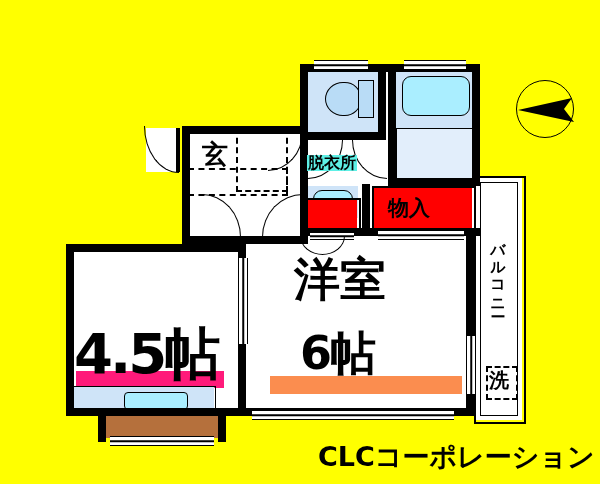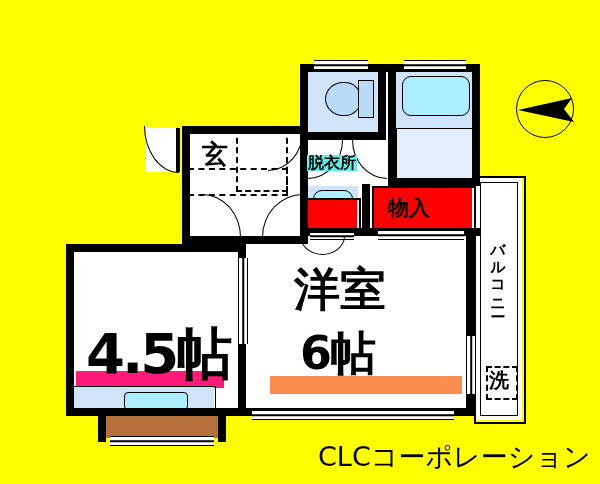--- a/index.html
+++ b/index.html
@@ -47,21 +47,21 @@
   .lbl-sen  { font-size: 20px; }
   .lbl-balc {
     font-size: 15px;
     writing-mode: vertical-rl;
     text-orientation: upright;
     letter-spacing: 2px;
     font-weight: bold;
   }
   .lbl-logo {
     font-size: 27px;
-    font-weight: normal;
+    font-weight: bold;
     letter-spacing: 0px;
   }
 
   
   .dashed {
     position: absolute;
     border: 2px dashed #000000;
     background: transparent;
   }
 
@@ -235,23 +235,23 @@
   <div class="arc arc-br" style="left:322px;top:236px;width:22px;height:18px;"></div>
 
   <div class="dashed" style="left:236px;top:128px;width:48px;height:60px;"></div>
   <div class="dashed" style="left:188px;top:168px;width:96px;height:24px;"></div>
   <div class="dashed" style="left:486px;top:366px;width:28px;height:30px;"></div>
 
   <div class="lbl lbl-gen" style="left:202px;top:141px;">玄</div>
   <div class="lbl lbl-datsu" style="left:307px;top:155px;">脱衣所</div>
   <div class="lbl lbl-mono" style="left:388px;top:198px;">物入</div>
 
-  <div class="lbl lbl-dkn" style="left:74px;top:326px;margin-left:12px;">4.5帖</div>
-
-  <div class="lbl lbl-room" style="left:294px;top:266px;">洋室</div>
+  <div class="lbl lbl-dkn" style="left:74px;top:326px;">4.5帖</div>
+
+  <div class="lbl lbl-room" style="left:294px;top:256px;">洋室</div>
   <div class="lbl lbl-roomn" style="left:300px;top:330px;">6帖</div>
 
   <div class="lbl lbl-balc" style="left:490px;top:232px;">バルコニー</div>
   <div class="lbl lbl-sen" style="left:489px;top:370px;">洗</div>
 
   <div class="compass-circle" style="left:516px;top:80px;width:56px;height:56px;"></div>
   <svg class="compass-needle" style="left:514px;top:78px;" width="64" height="62" viewBox="0 0 64 62">
     <polygon points="4,32 58,20 50,31 60,44" fill="#000000"></polygon>
   </svg>
 

